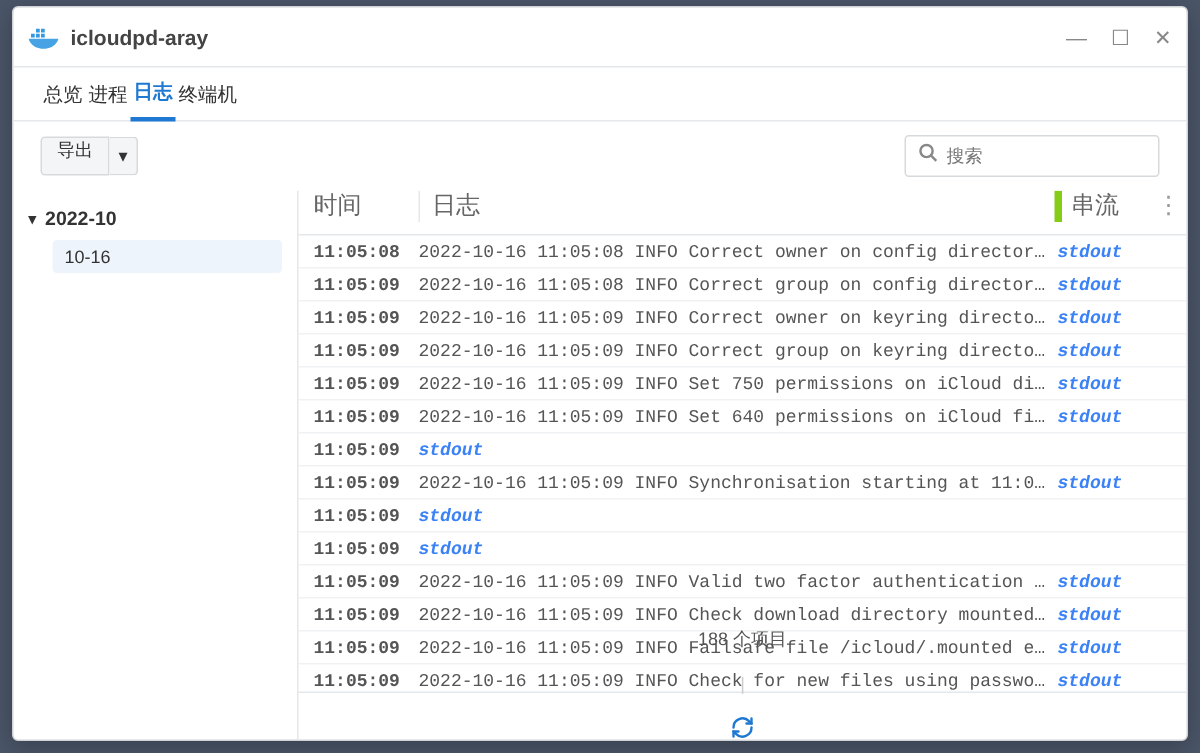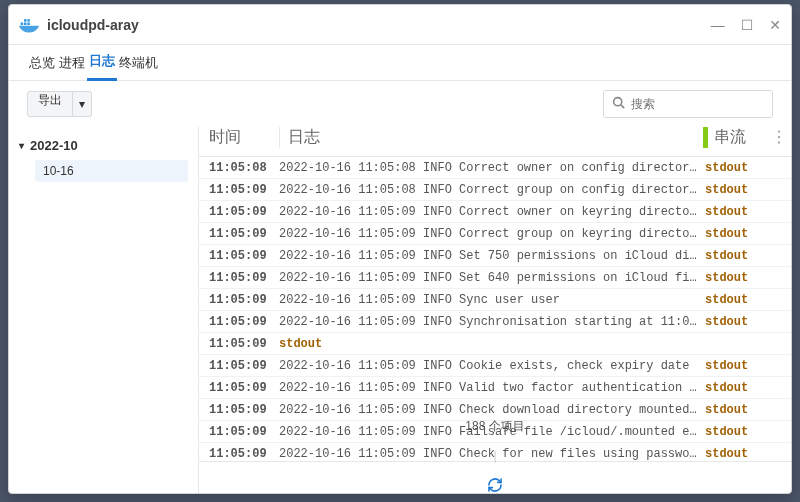--- a/index.html
+++ b/index.html
@@ -59,21 +59,21 @@
   .col-stream { width: 64px; border-left: 5px solid #84cc16; padding-left: 6px; }
   .col-menu { width: 24px; text-align: center; color: #999; cursor: pointer; }
   .tbody { flex: 1; overflow: hidden; }
   .row {
     height: 22px; display: flex; align-items: center; font-size: 12px;
     border-bottom: 1px solid #f0f1f3; padding-left: 10px;
     font-family: "Courier New", monospace; color: #555;
   }
   .row .t { width: 70px; font-weight: bold; color: #555; }
   .row .l { flex: 1; white-space: nowrap; overflow: hidden; text-overflow: ellipsis; padding-right: 8px; position: relative; }
-  .row .s { width: 86px; font-weight: bold; color: #a16207; }
+  .row .s { width: 86px; font-weight: bold; color: #3b82f6; font-style: italic; }
   .statusbar {
     height: 32px; border-top: 1px solid #e5e8eb; display: flex; align-items: center;
     justify-content: flex-end; padding: 0 14px; font-size: 12px; color: #555; gap: 14px; flex-direction: column;
   }
   .refresh-icon { color: #1f78d1; cursor: pointer; display:flex; align-items:center;}
   .sep { color: #ccc; }
 </style>
 </head>
 <body>
 
@@ -166,35 +166,33 @@
             <div class="l">2022-10-16 11:05:09 INFO    Set 750 permissions on iCloud directories, …</div>
             <div class="s">stdout</div>
           </div>
           <div class="row">
             <div class="t">11:05:09</div>
             <div class="l">2022-10-16 11:05:09 INFO    Set 640 permissions on iCloud files, if re…</div>
             <div class="s">stdout</div>
           </div>
           <div class="row">
             <div class="t">11:05:09</div>
-            <div class="l">2022-10-16 11:05:09 INFO    Sync user user</div>
             <div class="s">stdout</div>
           </div>
           <div class="row">
             <div class="t">11:05:09</div>
             <div class="l">2022-10-16 11:05:09 INFO    Synchronisation starting at 11:05:09</div>
             <div class="s">stdout</div>
           </div>
           <div class="row">
             <div class="t">11:05:09</div>
             <div class="s">stdout</div>
           </div>
           <div class="row">
             <div class="t">11:05:09</div>
-            <div class="l">2022-10-16 11:05:09 INFO    Cookie exists, check expiry date</div>
             <div class="s">stdout</div>
           </div>
           <div class="row">
             <div class="t">11:05:09</div>
             <div class="l">2022-10-16 11:05:09 INFO    Valid two factor authentication cookie fou…</div>
             <div class="s">stdout</div>
           </div>
           <div class="row">
             <div class="t">11:05:09</div>
             <div class="l">2022-10-16 11:05:09 INFO    Check download directory mounted correctly</div>

